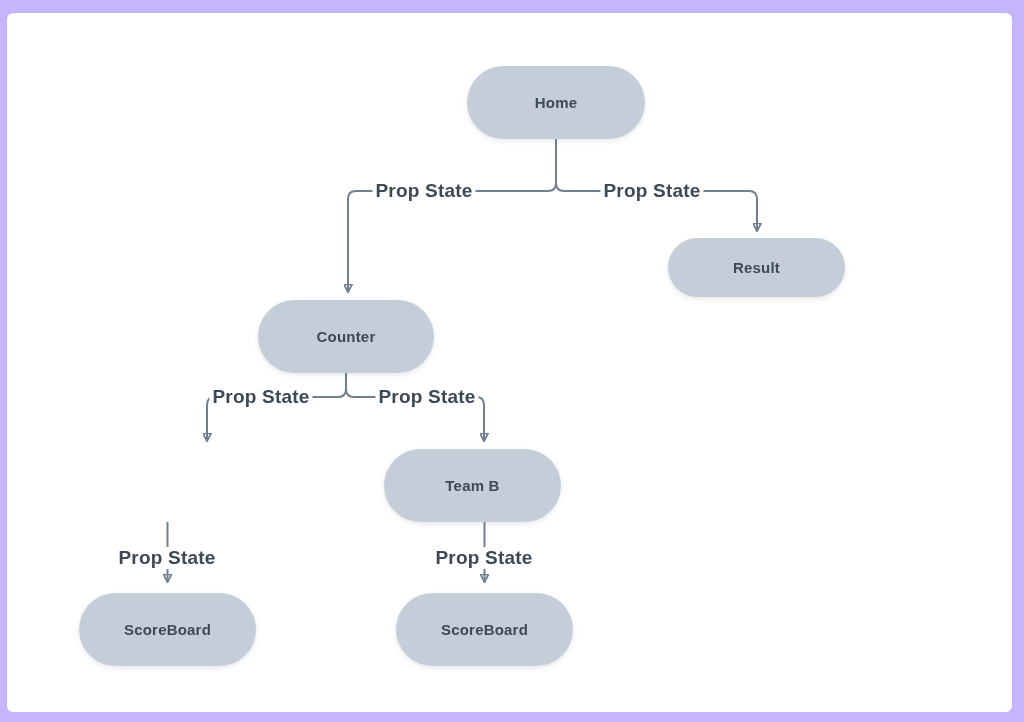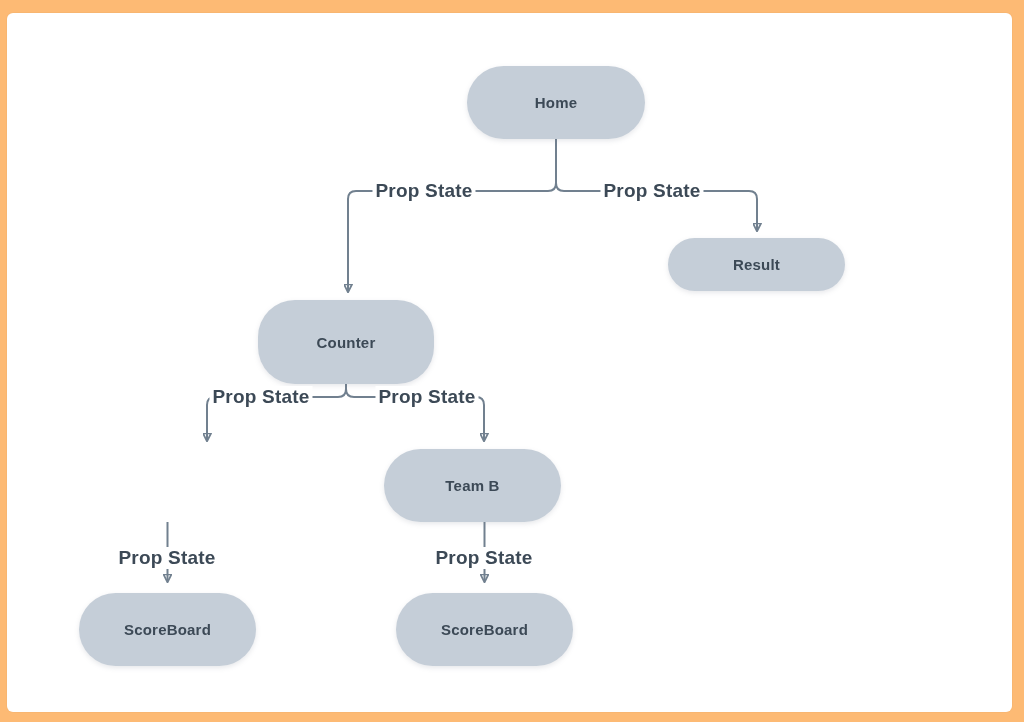--- a/index.html
+++ b/index.html
@@ -3,21 +3,21 @@
 <meta charset="utf-8">
 <style>
   html,body{margin:0;padding:0;}
   body{
     font-family:"Liberation Sans","DejaVu Sans",sans-serif;
     background:#eef0f4;
   }
   .stage{
     position:relative;
     width:1024px;height:722px;
-    background:#fdba74;
+    background:#c4b5fd;
     overflow:hidden;
   }
   .canvas-card{
     position:absolute;
     left:7px;top:13px;
     width:1005px;height:699px;
     background:#ffffff;
     border-radius:6px;
     box-shadow:0 0 0 1px rgba(0,0,0,0.02);
   }
@@ -83,25 +83,25 @@
     <path d="M346,389 Q346,397 354,397 H476 Q484,397 484,405 V440" marker-end="url(#arrow)"></path>
 
     <path d="M167.5,522 V581" marker-end="url(#arrow)"></path>
     <path d="M484.5,522 V581" marker-end="url(#arrow)"></path>
   </svg>
 
   <div class="node" style="left:467px;top:66px;width:178px;height:73px">
     <span>Home</span>
   </div>
 
-  <div class="node" style="left:668px;top:238px;width:177px;height:53px">
+  <div class="node" style="left:668px;top:238px;width:177px;height:59px">
     <span>Result</span>
   </div>
 
-  <div class="node" style="left:258px;top:300px;width:176px;height:84px">
+  <div class="node" style="left:258px;top:300px;width:176px;height:73px">
     <span>Counter</span>
   </div>
 
 
   <div class="node" style="left:384px;top:449px;width:177px;height:73px">
     <span>Team B</span>
   </div>
 
   <div class="node" style="left:79px;top:593px;width:177px;height:73px">
     <span>ScoreBoard</span>

